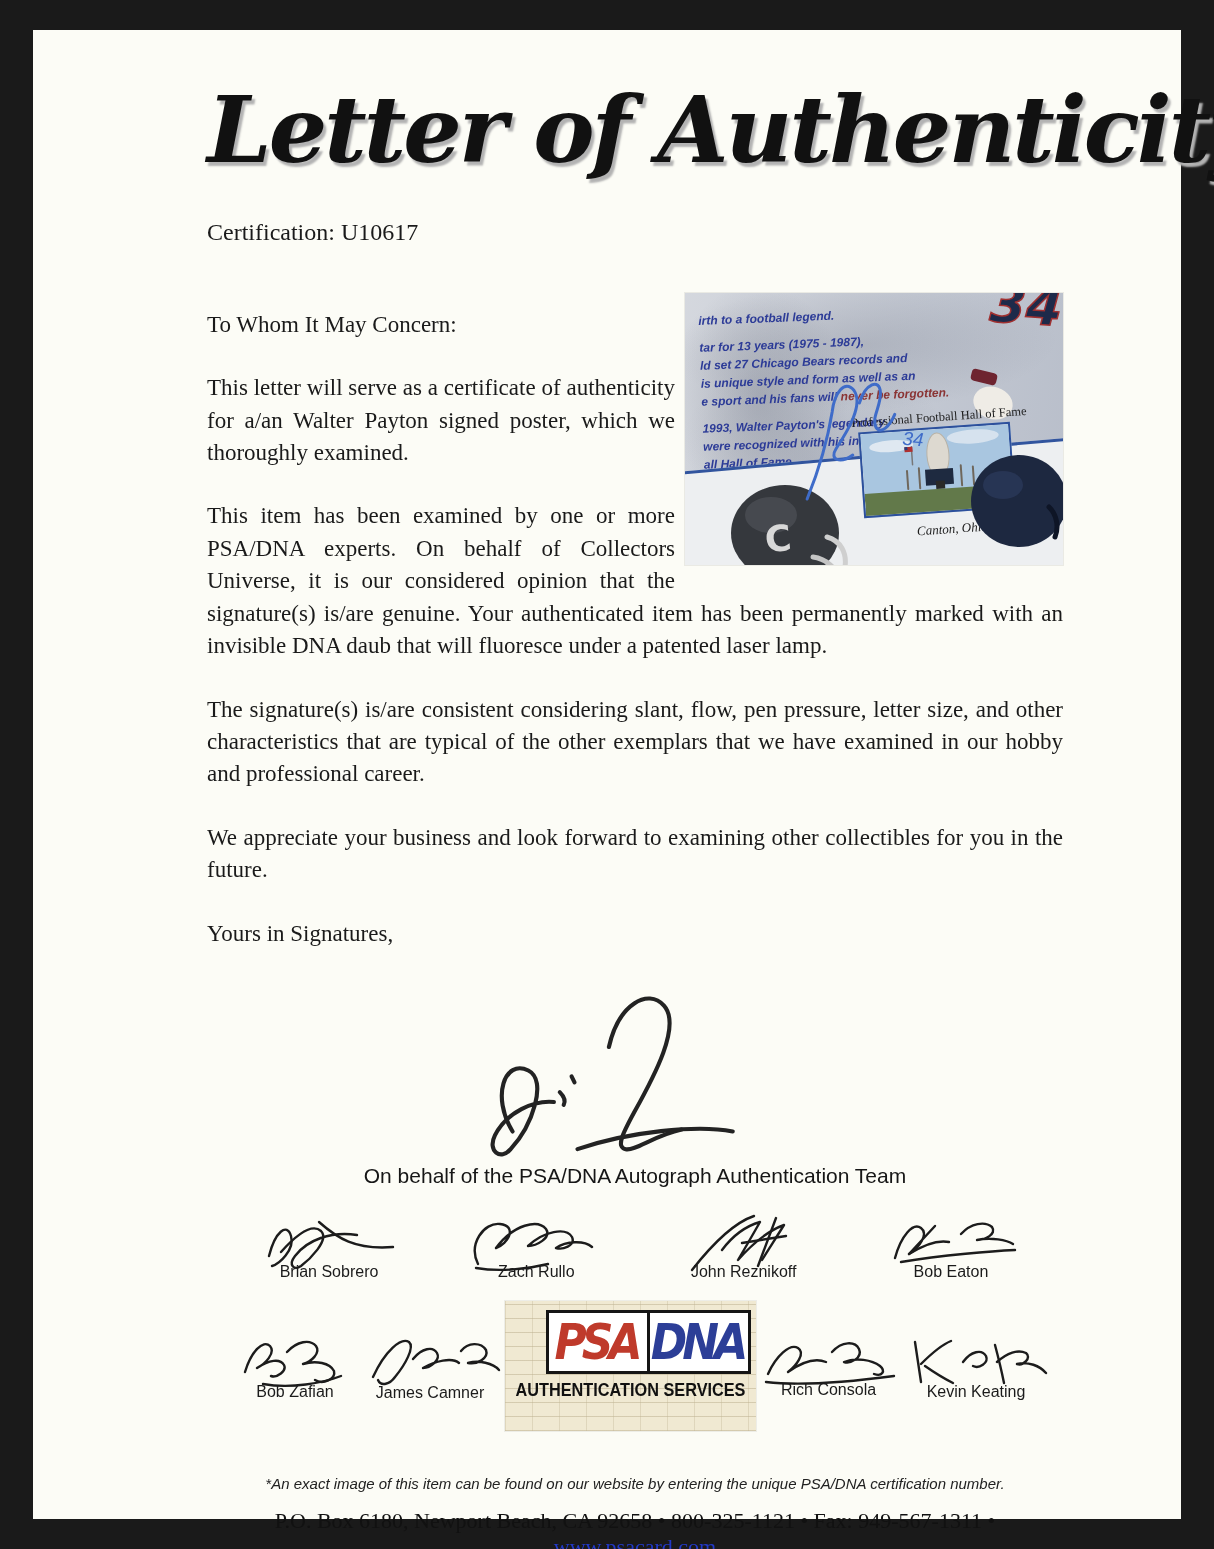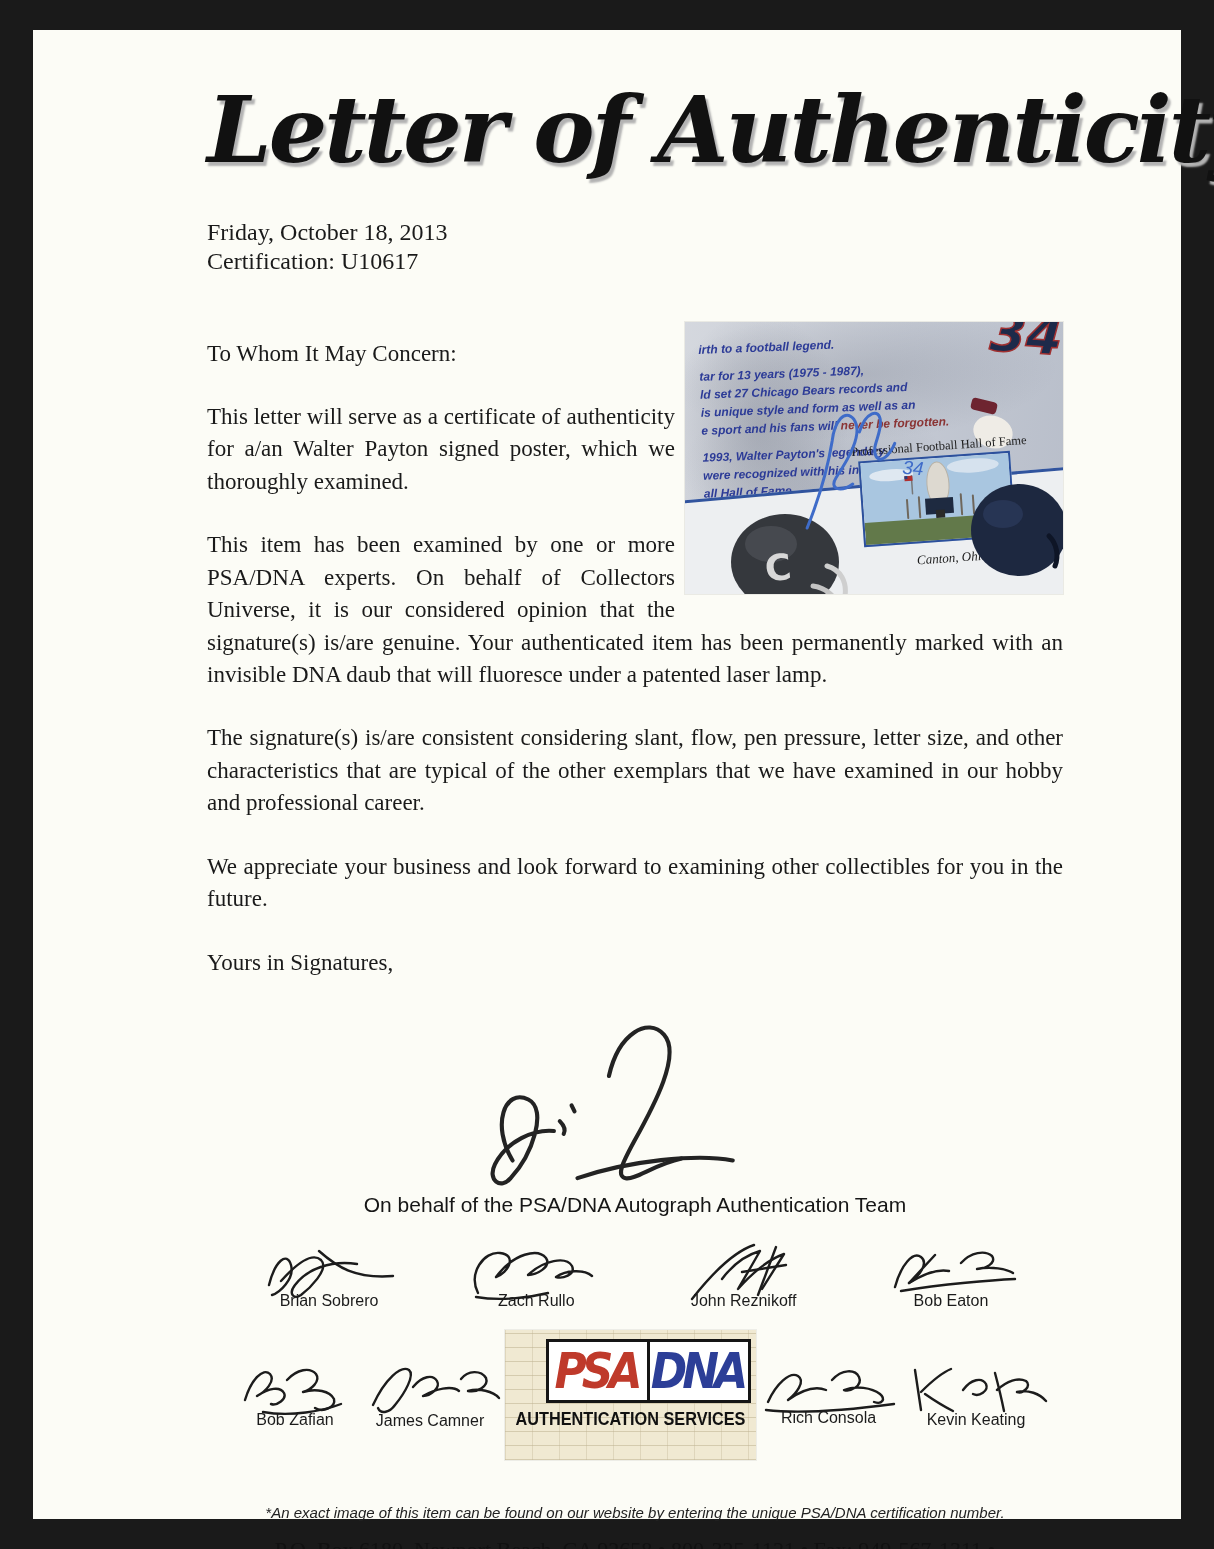--- a/index.html
+++ b/index.html
@@ -92,21 +92,20 @@
 </head>
 <body>
 
 <div class="page">
   <div class="paper">
     <div class="content">
 
       <h1 class="title">Letter of Authenticity</h1>
 
       <div class="dateblock">
-        <div>Friday, October 18, 2013</div>
         <div>Certification: U10617</div>
       </div>
 
       <div class="body-text">
 
         <div class="inset">
           <div class="ins-poster"></div>
 
           <div class="ins-text">
             <div>irth to a football legend.</div>

